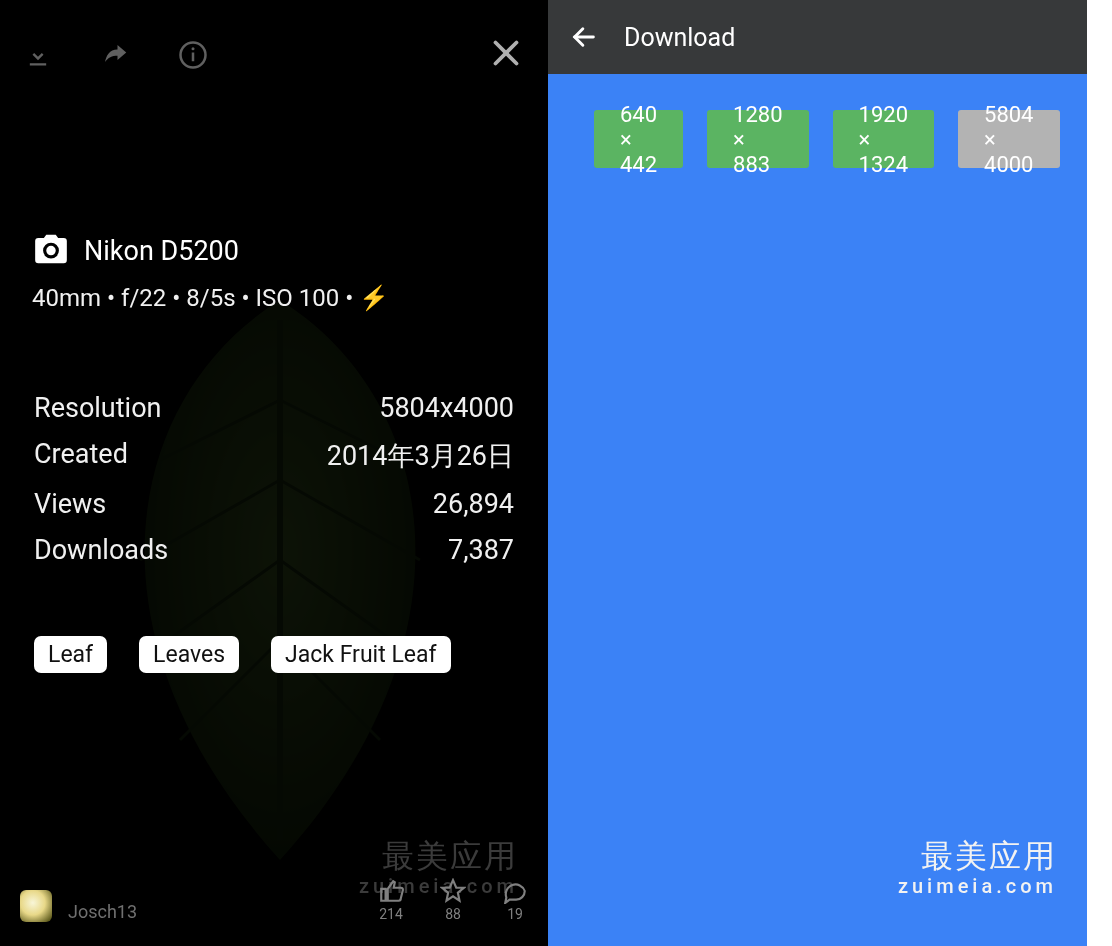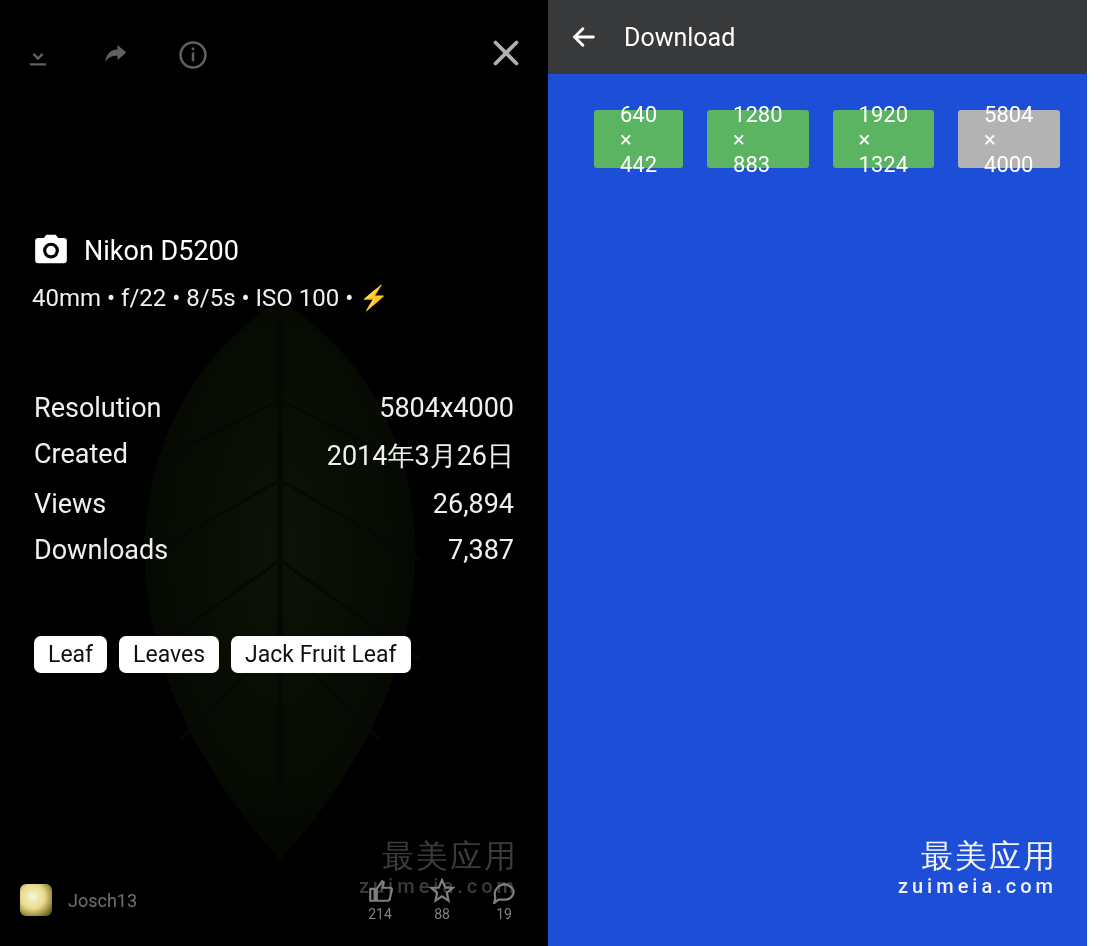--- a/index.html
+++ b/index.html
@@ -73,21 +73,21 @@
       display: flex;
       justify-content: space-between;
       font-size: 27px;
       margin-bottom: 14px;
       color: #f0f0f0;
     }
     .tags-row {
       padding: 0 34px;
       margin-top: 70px;
       display: flex;
-      gap: 12px;
+      gap: 32px;
       position: relative;
       z-index: 2;
     }
     .tag-chip {
       background: #ffffff;
       color: #111111;
       font-size: 23px;
       padding: 5px 14px;
       border-radius: 7px;
       cursor: pointer;
@@ -103,24 +103,24 @@
       font-weight: 500;
       z-index: 1;
       text-align: right;
       line-height: 1.15;
     }
     .watermark .wm-sub { font-size: 20px; letter-spacing: 4px; }
     .bottom-bar {
       position: absolute;
       bottom: 24px;
       left: 0;
-      right: 11px;
+      right: 0;
       padding: 0 20px 0 20px;
       display: flex;
-      align-items: center;
+      align-items: flex-end;
       z-index: 2;
     }
     .avatar {
       width: 32px;
       height: 32px;
       border-radius: 6px;
       background: radial-gradient(circle at 40% 40%, #f8f6d8 0%, #e8d888 45%, #3a3a00 100%);
       margin-right: 16px;
     }
     .username { color: #707070; font-size: 18px; }
@@ -132,21 +132,21 @@
       margin-left: 36px;
       color: #808080;
       font-size: 14px;
       cursor: pointer;
     }
     .bottom-metric svg { margin-bottom: 2px; }
 
     .right-panel {
       width: 539px;
       height: 946px;
-      background: #1d4ed8;
+      background: #3b82f6;
       position: relative;
     }
     .right-header {
       height: 74px;
       background: #37393a;
       color: #ffffff;
       display: flex;
       align-items: center;
       padding: 0 22px;
       gap: 26px;

